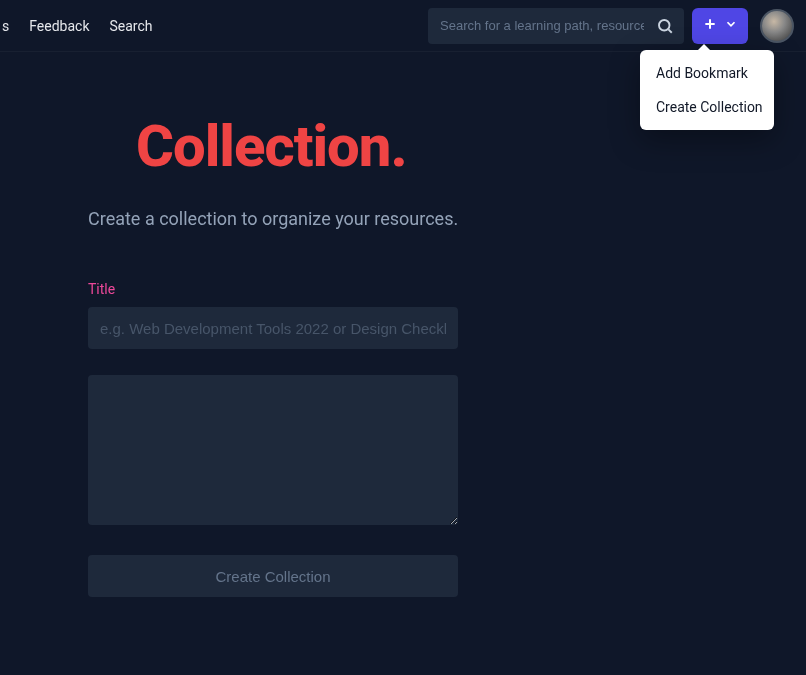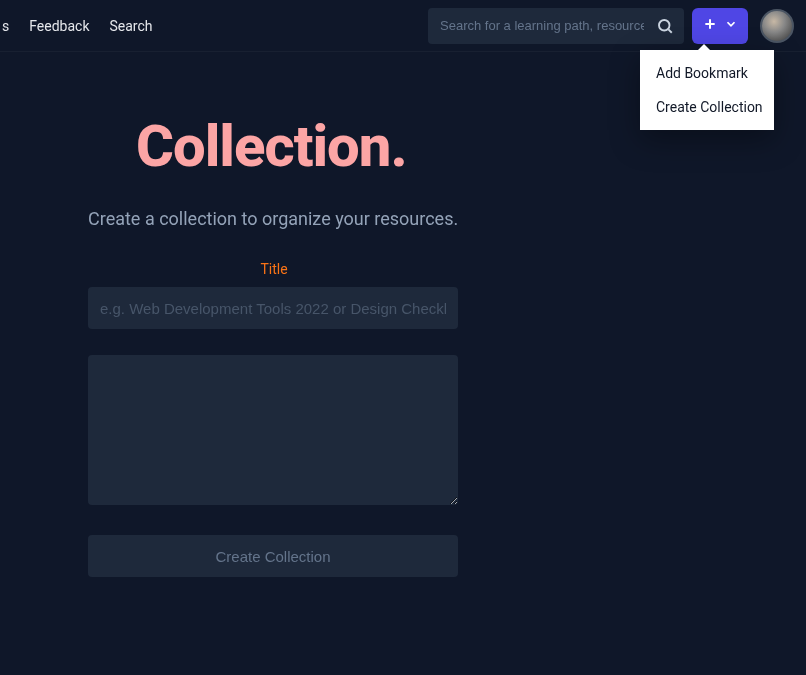--- a/index.html
+++ b/index.html
@@ -88,21 +88,21 @@
       border: 2px solid #4b5563;
       cursor: pointer;
       margin-left: 4px;
     }
     .dropdown {
       position: absolute;
       top: 50px;
       right: 32px;
       width: 134px;
       background: #fff;
-      border-radius: 0;
+      border-radius: 6px;
       box-shadow: 0 10px 30px rgba(0,0,0,0.35);
       padding: 6px 0;
       z-index: 100;
     }
     .dropdown::before {
       content: "";
       position: absolute;
       top: -6px;
       right: 64px;
       width: 0;
@@ -118,36 +118,35 @@
       cursor: pointer;
       white-space: nowrap;
     }
     .main {
       padding: 60px 0 0 88px;
       max-width: 460px;
     }
     .hero-title {
       font-size: 58px;
       font-weight: 800;
-      color: #fca5a5;
+      color: #ef4444;
       letter-spacing: -1px;
       margin-left: 48px;
       margin-bottom: 28px;
     }
     .hero-sub {
       font-size: 18px;
       color: #94a3b8;
-      margin-bottom: 32px;
+      margin-bottom: 52px;
     }
     .form-label {
       font-size: 14px;
-      color: #f97316;
+      color: #ec4899;
       margin-bottom: 10px;
       display: block;
-      text-align: center;
     }
     .form-input {
       width: 370px;
       height: 42px;
       background: #1e293b;
       border: none;
       border-radius: 4px;
       color: #e5e7eb;
       padding: 0 12px;
       font-size: 15px;

